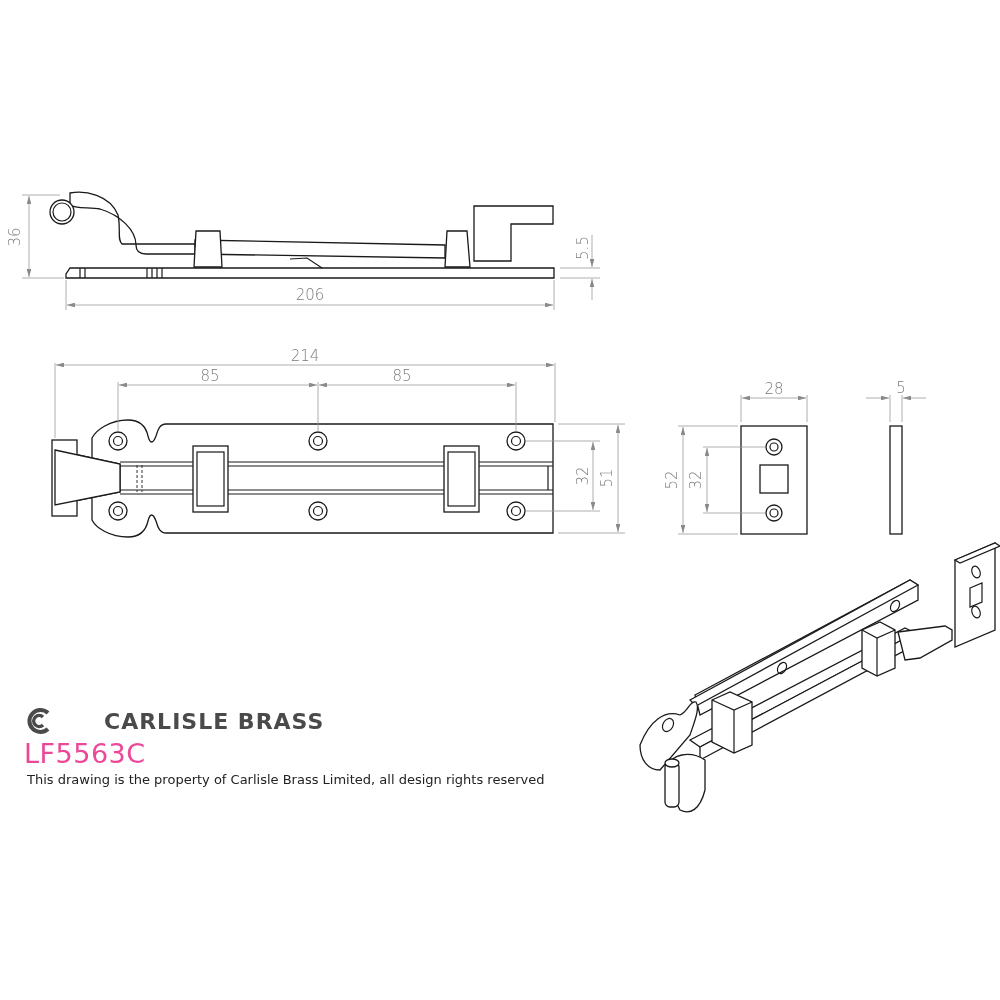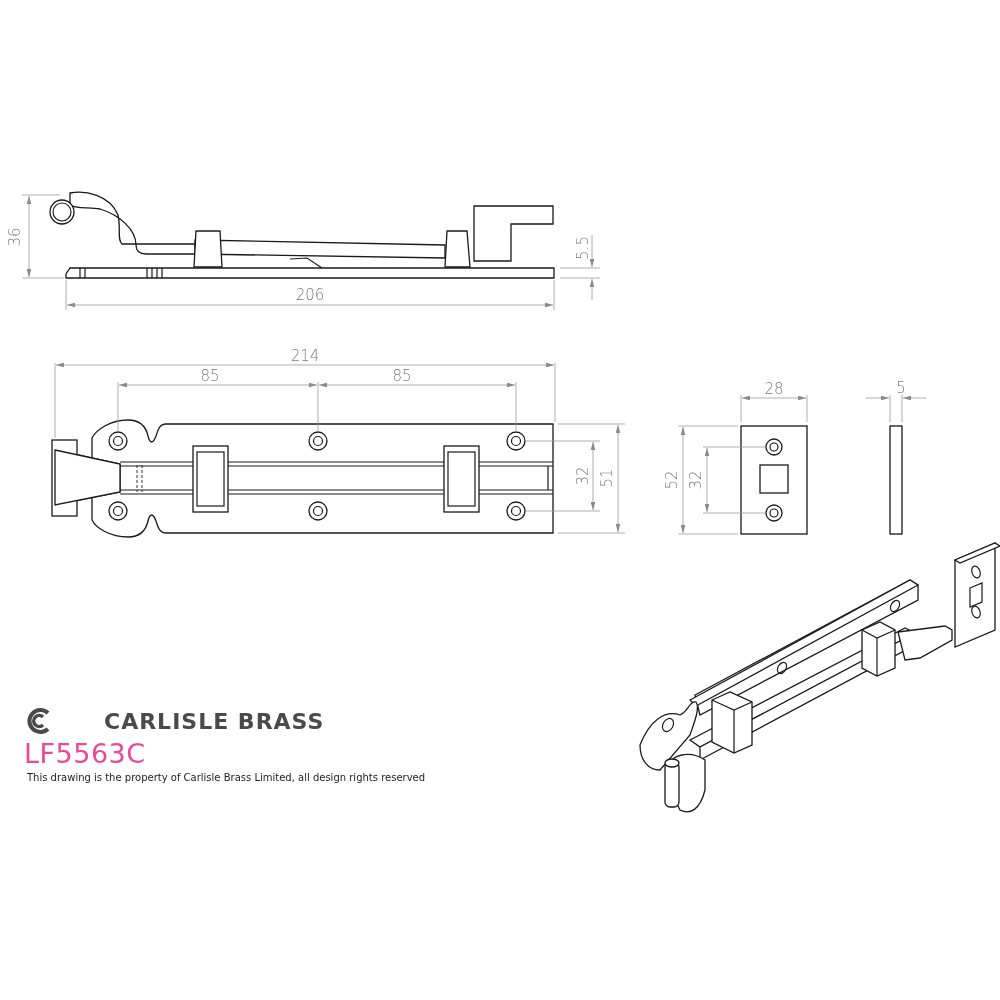--- a/index.html
+++ b/index.html
@@ -7,21 +7,21 @@
   svg.drawing { position: absolute; left: 0; top: 0; width: 1000px; height: 1000px; }
   .dimtext { font-family: "DejaVu Sans", sans-serif; font-size: 15px; fill: #7a7a7a; font-weight: 300; }
   .part { fill: #ffffff; stroke: #1a1a1a; stroke-width: 1.3; }
   .partline { fill: none; stroke: #1a1a1a; stroke-width: 1.2; }
   .dim { fill: none; stroke: #9a9a9a; stroke-width: 0.8; }
   .hidden { fill: none; stroke: #333; stroke-width: 1; stroke-dasharray: 3 2; }
   .brand { position: absolute; left: 24px; top: 706px; display: flex; align-items: center; gap: 40px; }
   .brand-logo { width: 30px; height: 30px; margin-right: 10px; }
   .brand-name { font-family: "DejaVu Sans", sans-serif; font-weight: bold; font-size: 22px; letter-spacing: 1px; color: #4a4a4a; }
   .product-code { position: absolute; left: 24px; top: 738px; font-family: "DejaVu Sans", sans-serif; font-size: 27px; color: #ec4899; letter-spacing: 0.5px; }
-  .disclaimer { position: absolute; left: 27px; top: 772px; font-family: "DejaVu Sans", sans-serif; font-size: 10px; color: #222; }
+  .disclaimer { position: absolute; left: 27px; top: 772px; font-family: "DejaVu Sans", sans-serif; font-size: 13px; color: #222; }
 </style>
 </head>
 <body>
 
 <svg class="drawing" viewBox="0 0 1000 1000" xmlns="http://www.w3.org/2000/svg">
   <defs>
     <marker id="arr" viewBox="0 0 10 6" refX="10" refY="3" markerWidth="10" markerHeight="6" orient="auto-start-reverse">
       <path d="M0,0 L10,3 L0,6 z" fill="#8a8a8a"></path>
     </marker>
   </defs>

